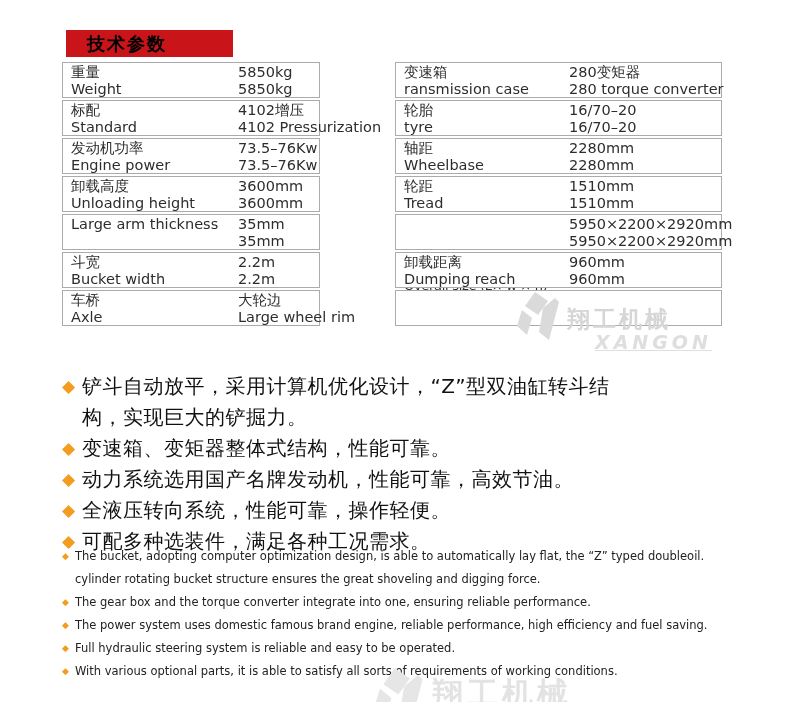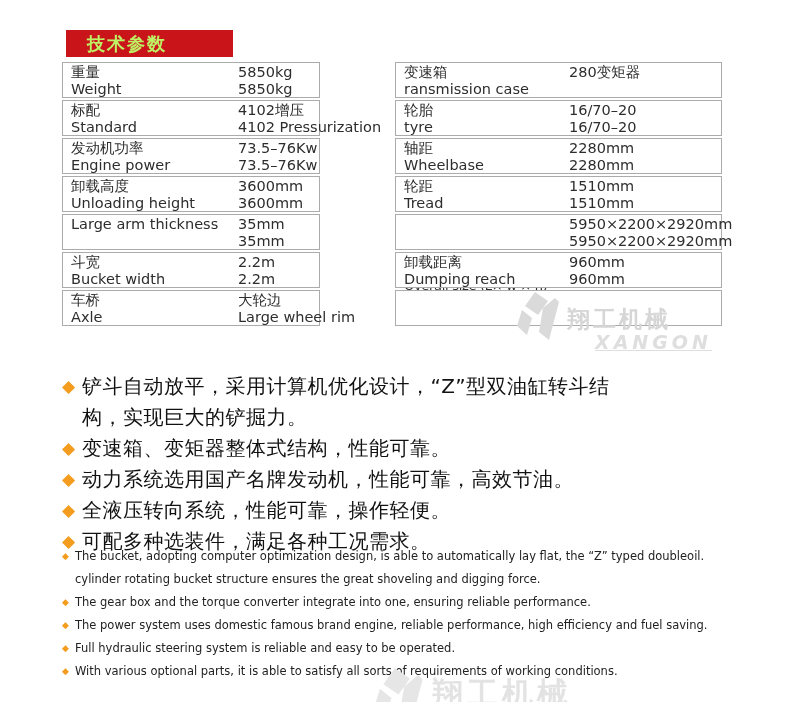--- a/index.html
+++ b/index.html
@@ -1,21 +1,21 @@
 <!DOCTYPE html>
 <html><head>
 <meta charset="utf-8">
 <style>
   html,body{margin:0;padding:0;background:#ffffff;}
   body{font-family:"DejaVu Sans","Liberation Sans",sans-serif;}
   .page{position:relative;width:790px;height:702px;background:#fff;overflow:hidden;}
 
   
   .title-bar{position:absolute;left:66px;top:30px;width:167px;height:27px;
-    background:#c9141a;color:#bef264;display:flex;align-items:center;
+    background:#c9141a;color:#000000;display:flex;align-items:center;
     padding-left:21px;box-sizing:border-box;font-size:18px;font-weight:bold;letter-spacing:2px;}
 
   
   .spec-table{position:absolute;left:62px;top:62px;width:660px;}
   .col{position:absolute;top:0;}
   .col.left{left:0;width:258px;}
   .col.right{left:333px;width:327px;}
   .cell{position:relative;box-sizing:border-box;height:36px;margin-bottom:2px;
     border:1px solid #ababab;background:#fff;padding:1px 8px;}
   .cell .cn,.cell .en{font-size:14.5px;line-height:16.5px;color:#2d2d2d;white-space:nowrap;}
@@ -129,20 +129,21 @@
     </div>
 
     <div class="col right">
       <div class="cell">
         <div class="lbl">
           <div class="cn">变速箱</div>
           <div class="en">ransmission case</div>
         </div>
         <div class="val">
           <div class="cn">280变矩器</div>
+          <div class="en">280 torque converter</div>
         </div>
       </div>
       <div class="cell">
         <div class="lbl">
           <div class="cn">轮胎</div>
           <div class="en">tyre</div>
         </div>
         <div class="val">
           <div class="cn">16/70–20</div>
           <div class="en">16/70–20</div>

